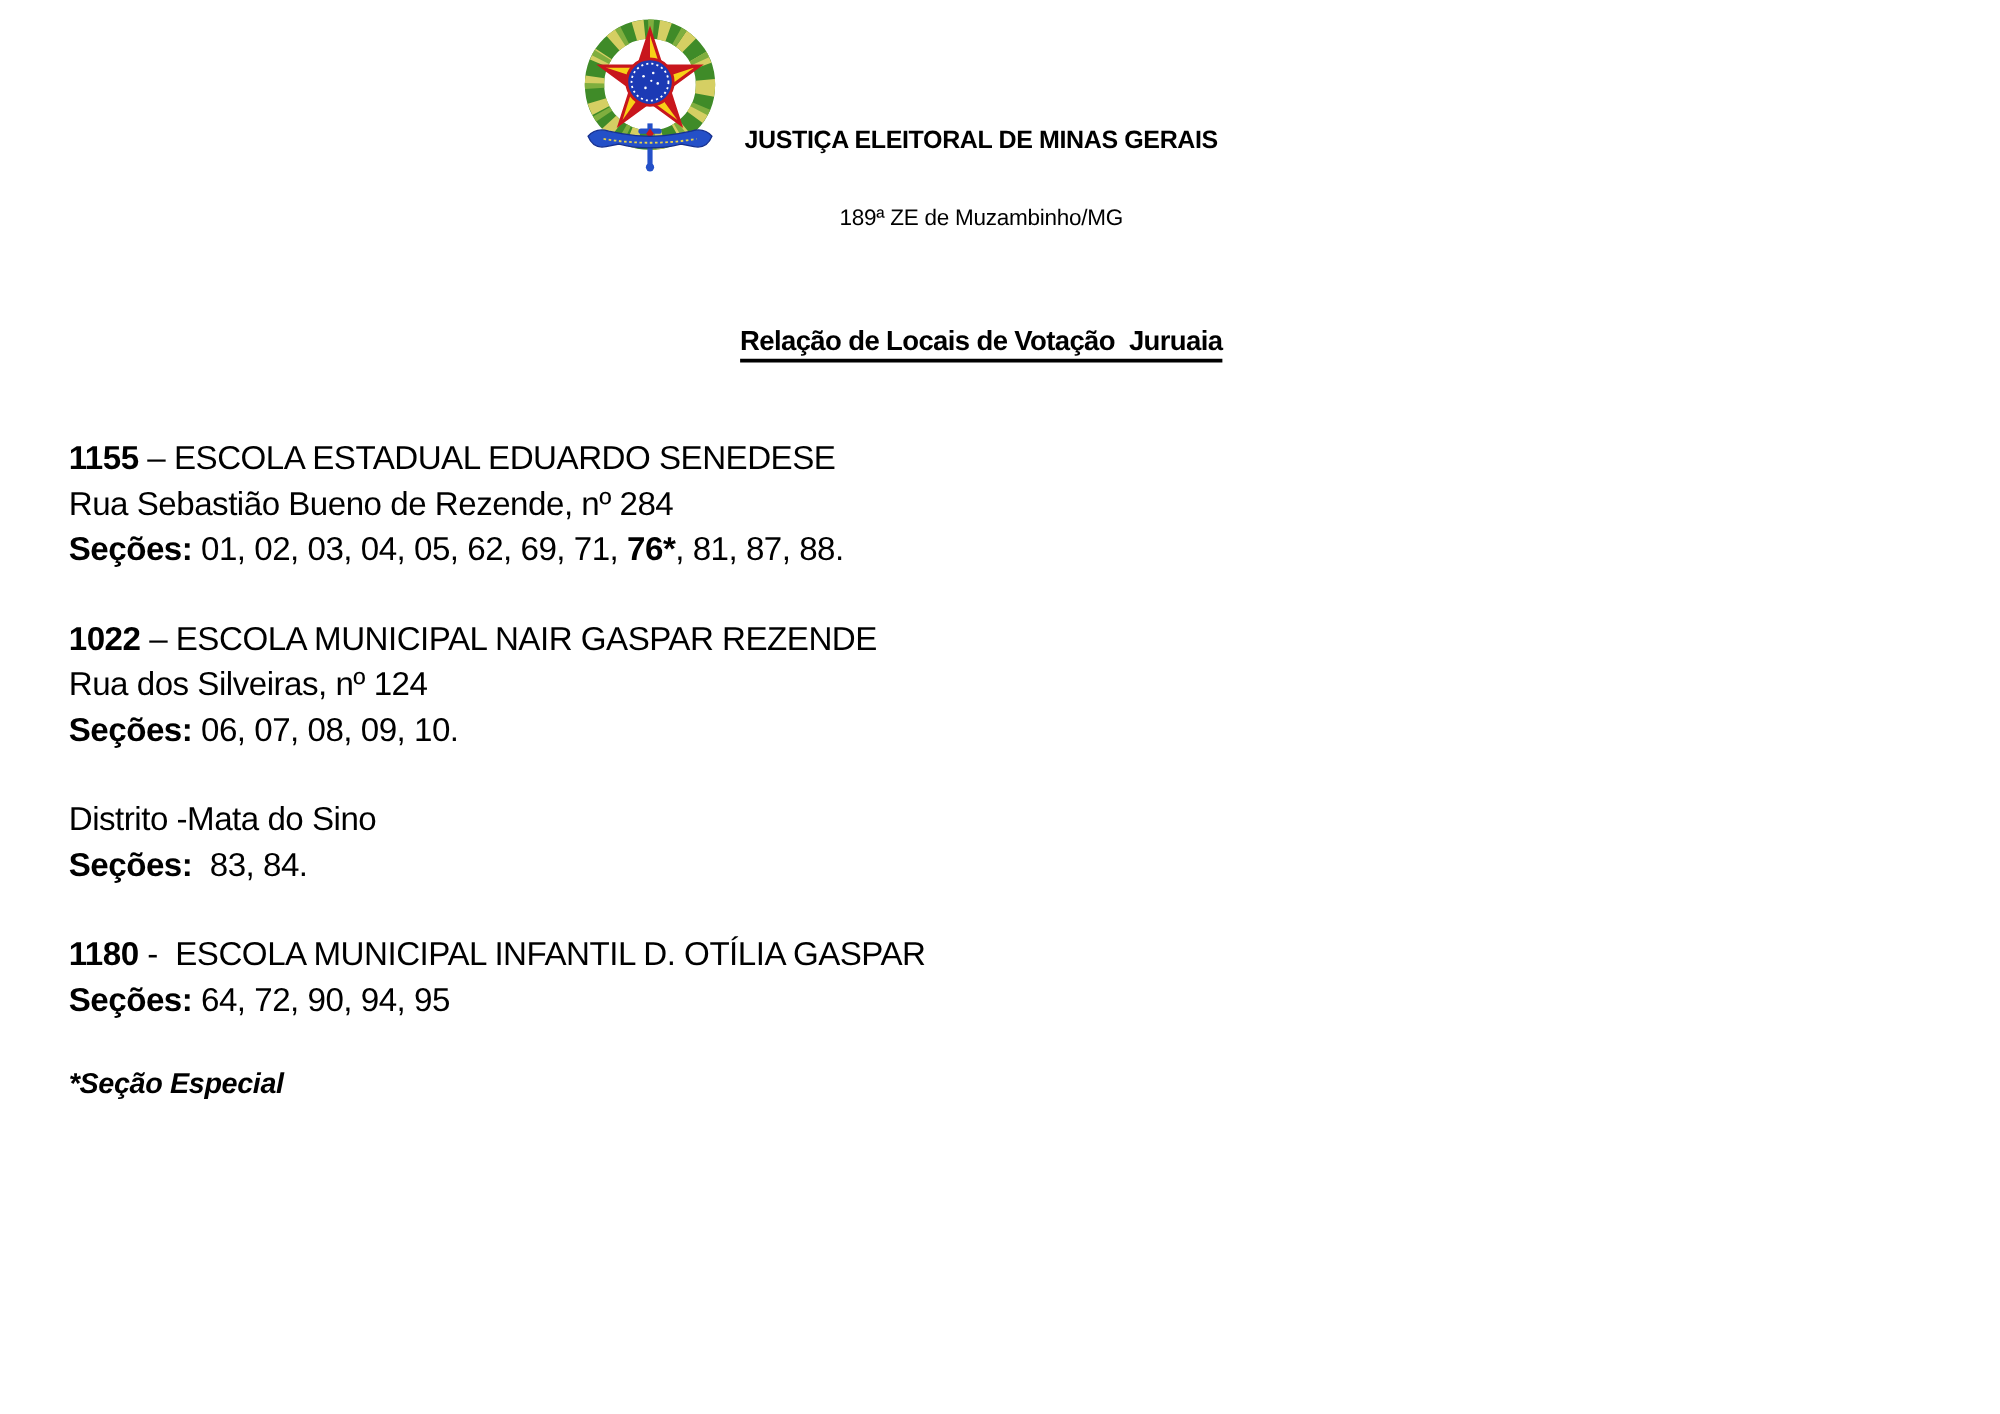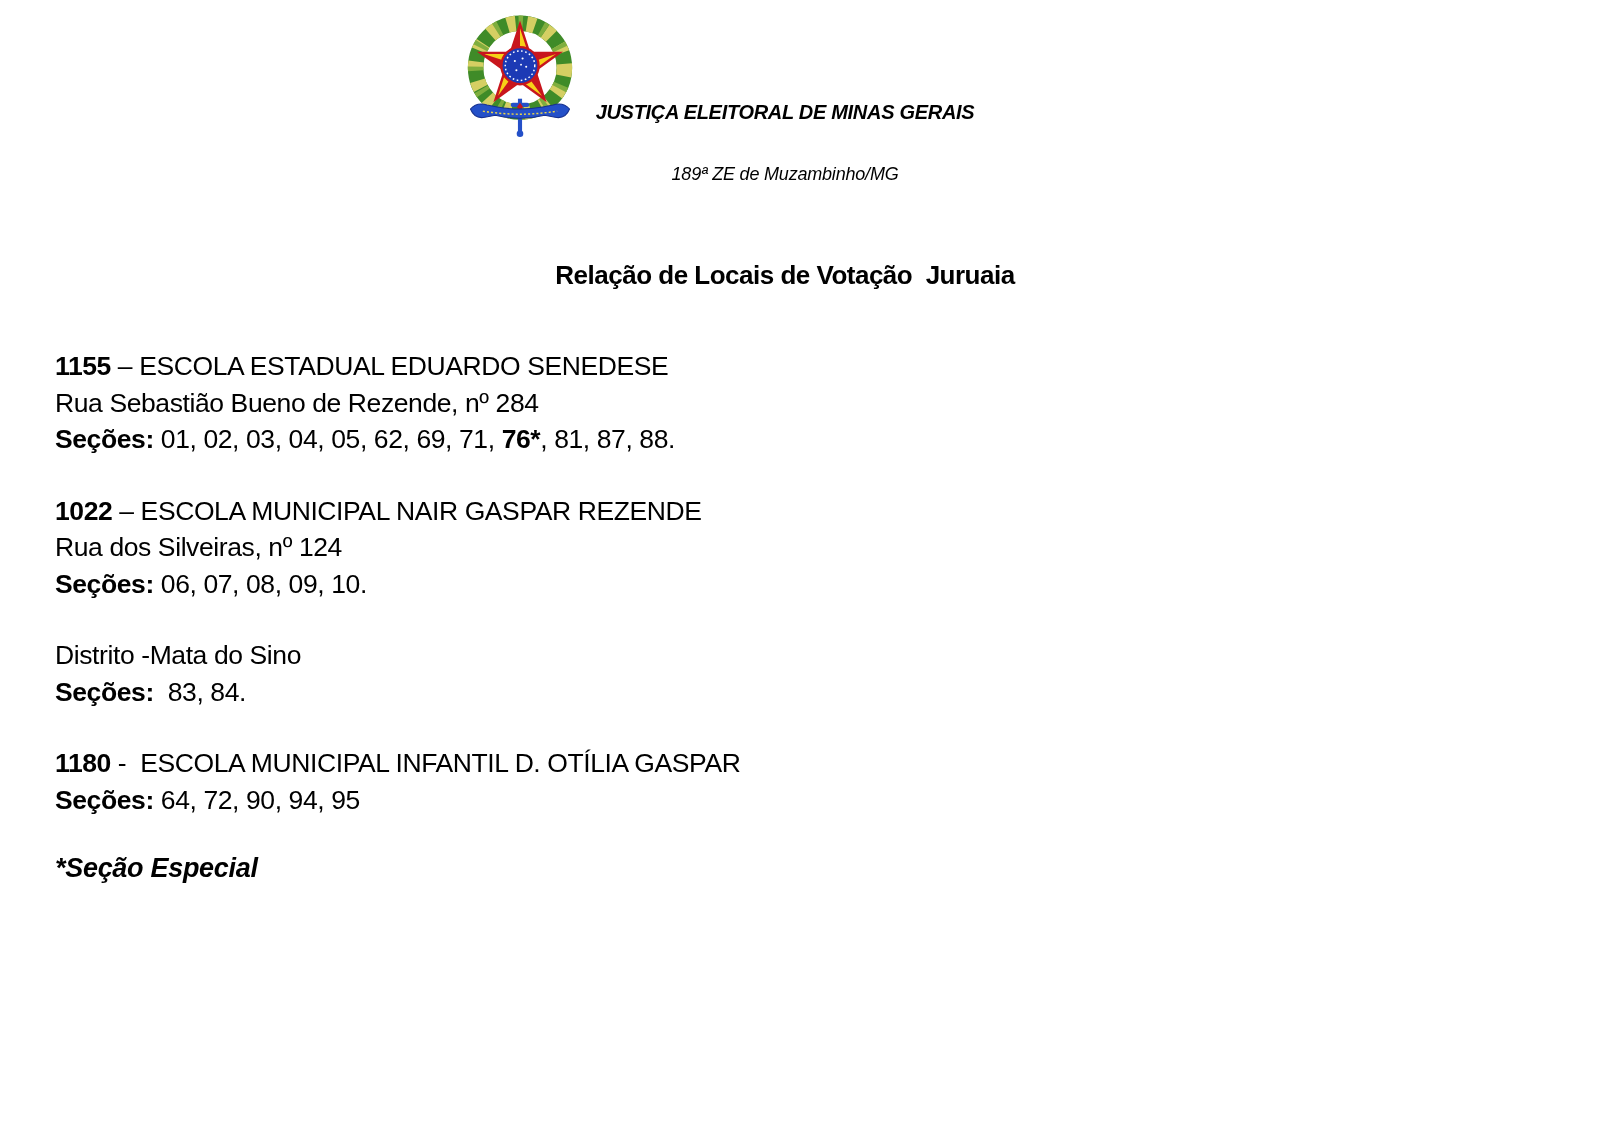--- a/index.html
+++ b/index.html
@@ -7,21 +7,21 @@
   body {
     width: 1600px;
     height: 1131px;
     position: relative;
     font-family: "Liberation Sans", "DejaVu Sans", sans-serif;
     color: #000000;
     overflow: hidden;
   }
 
   
-  .header { position: absolute; left: 0; top: 0; width: 1600px; height: 160px; font-style: italic; }
+  .header { position: absolute; left: 0; top: 0; width: 1600px; height: 160px; }
   .coat-of-arms {
     position: absolute;
     left: 458px;
     top: 12px;
     width: 124px;
     height: 128px;
   }
   .header-text {
     position: absolute;
     left: 592px;
@@ -45,24 +45,25 @@
   
   .doc-title-wrap {
     position: absolute;
     left: 0;
     top: 260px;
     width: 1570px;
     text-align: center;
   }
   .doc-title {
     display: inline-block;
-    font-size: 26px;
+    font-size: 22px;
     font-weight: bold;
     letter-spacing: -0.5px;
     white-space: pre;
+    text-decoration: underline;
     text-decoration-thickness: 3px;
     text-underline-offset: 7px;
   }
 
   
   .doc-body {
     position: absolute;
     left: 55px;
     top: 348px;
     width: 1490px;
@@ -70,21 +71,21 @@
   .entry { margin-bottom: 35px; }
   .line {
     font-size: 26.5px;
     line-height: 36.5px;
     letter-spacing: -0.4px;
     white-space: pre-wrap;
   }
   .b { font-weight: bold; margin-top: 48px; }
   .footnote {
     margin-top: 34px;
-    font-size: 27px;
+    font-size: 23px;
     font-weight: bold;
     font-style: italic;
     letter-spacing: -0.3px;
   }
 </style>
 </head>
 <body>
 
 <div class="header">
   <svg class="coat-of-arms" viewBox="0 0 120 124" xmlns="http://www.w3.org/2000/svg" aria-hidden="true">

